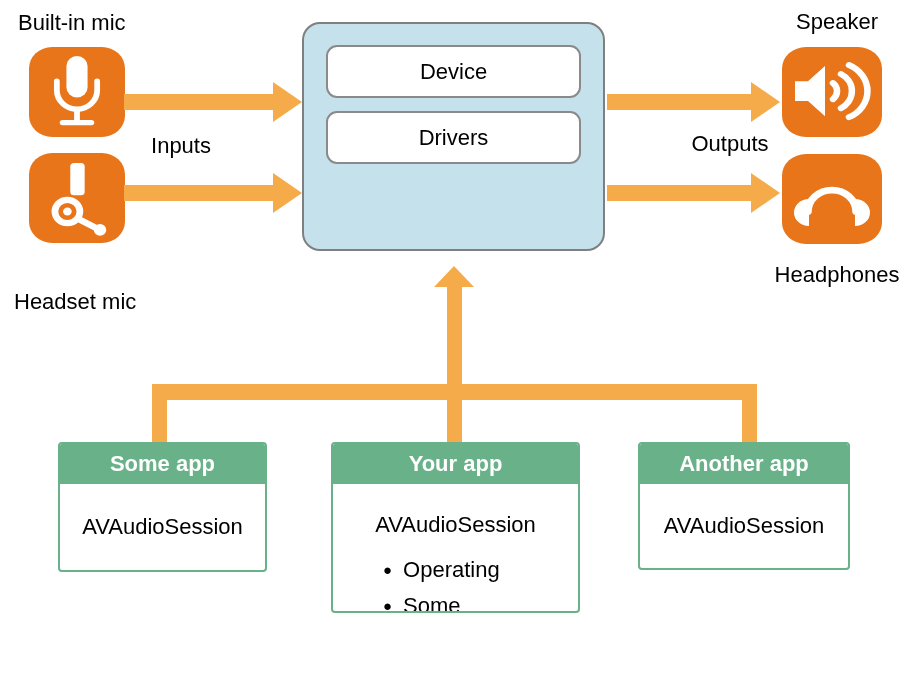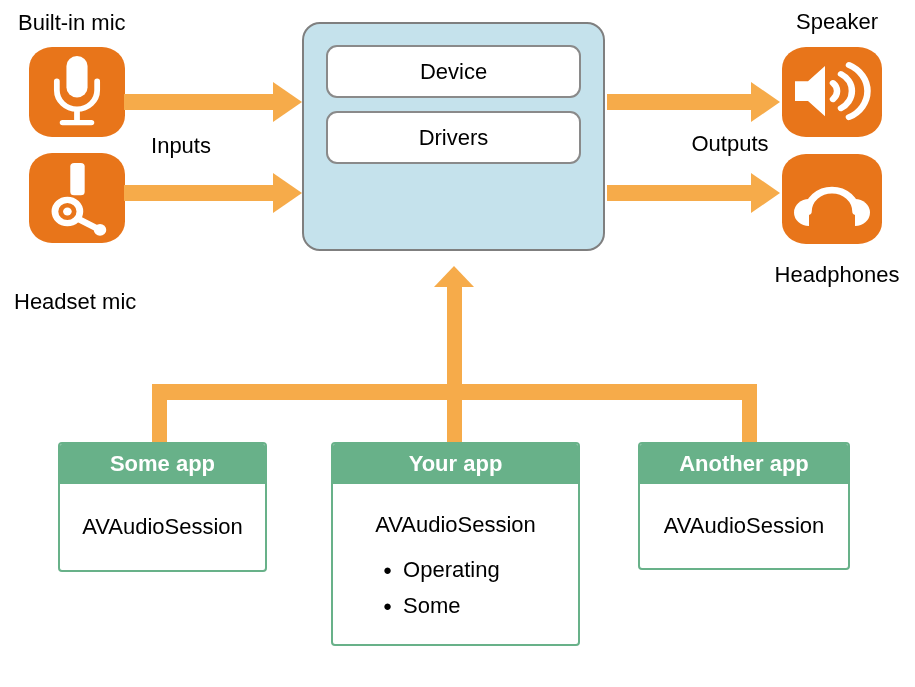--- a/index.html
+++ b/index.html
@@ -133,21 +133,21 @@
     <div class="shaft"></div>
   </div>
 
   <div class="card" style="left:58px;top:442px;width:209px;height:130px;">
     <div class="card-header">Some app</div>
     <div class="card-body centered">
       <div class="classname">AVAudioSession</div>
     </div>
   </div>
 
-  <div class="card" style="left:331px;top:442px;width:249px;height:204px;">
+  <div class="card" style="left:331px;top:442px;width:249px;height:171px;">
     <div class="card-header">Your app</div>
     <div class="card-body your-body">
       <div class="classname">AVAudioSession</div>
       <ul class="bullets">
         <li>Operating</li>
         <li>Some</li>
       </ul>
     </div>
   </div>
 

